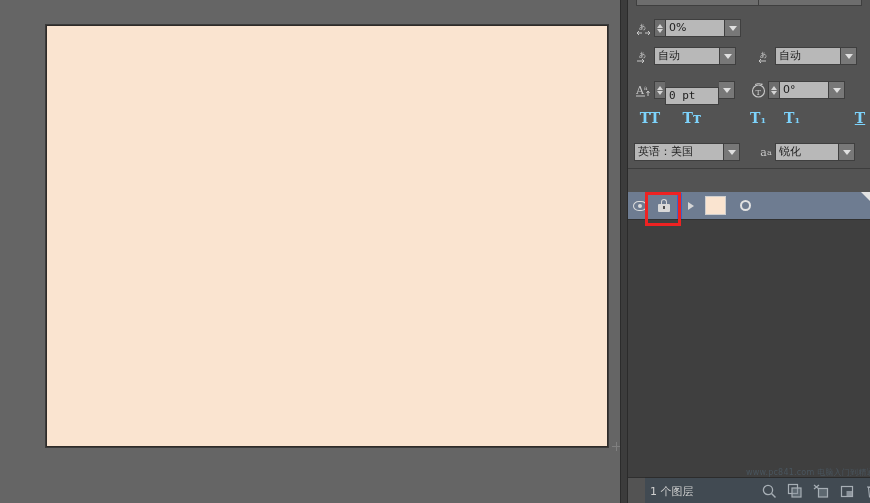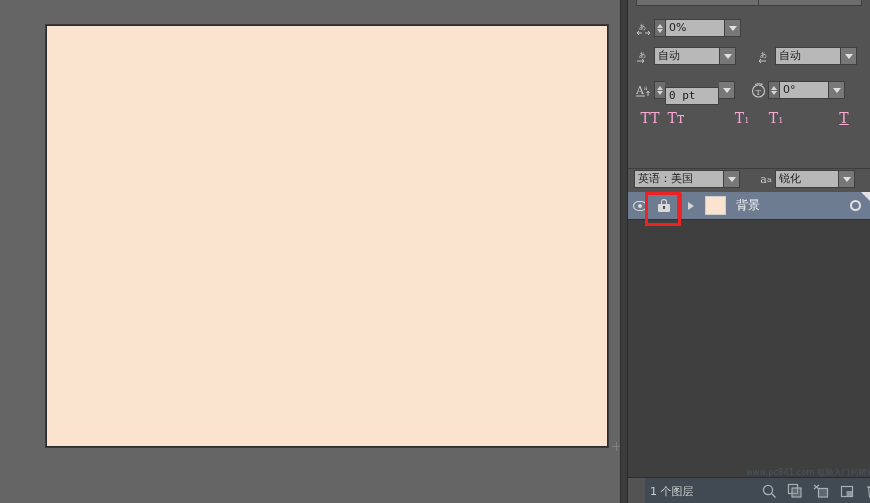--- a/index.html
+++ b/index.html
@@ -167,30 +167,31 @@
 
   
   #tt-row {
     position: absolute;
     left: 0; top: 106px;
     width: 242px; height: 30px;
     display: flex;
     align-items: center;
   }
   .tt-btn {
-    color: #f9a8d4;
+    color: #7dd3fc;
     font-family: "DejaVu Serif", "Liberation Serif", serif;
     font-size: 14px;
     line-height: 14px;
     display: flex;
     align-items: baseline;
     justify-content: center;
     height: 20px;
     cursor: default;
     flex: none;
+    font-weight: bold;
   }
   .tt-btn sup { font-size: 8px; }
   .tt-btn sub { font-size: 8px; }
   .tt-under { text-decoration: underline; }
 
   
   #tab-strip {
     position: absolute;
     left: 0; top: 168px;
     width: 242px; height: 24px;
@@ -511,28 +512,28 @@
             </div>
           <div class="field" style="width:50px;">0°</div>
           <div class="dd-arrow">
               <i></i>
             </div>
         </div>
       </div>
 
       <div id="tt-row">
         <span class="tt-btn" style="margin-left:9px;width:26px;">TT</span>
-        <span class="tt-btn" style="margin-left:0;width:26px;">Tт</span>
+        <span class="tt-btn" style="margin-left:16px;width:26px;">Tт</span>
         <span class="tt-btn" style="margin-left:44px;width:18px;">T<sup>1</sup></span>
         <span class="tt-btn" style="margin-left:16px;width:18px;">T<sub>1</sub></span>
         <span class="tt-btn tt-under" style="margin-left:52px;width:14px;">T</span>
 
       </div>
 
-      <div class="ctrl-row" style="top:138px;margin-top:27px;">
+      <div class="ctrl-row" style="top:138px;">
         <div class="ctrl-group" style="margin-left:6px;">
           <div class="field" style="width:90px;">英语：美国</div>
           <div class="dd-arrow">
               <i></i>
             </div>
         </div>
         <div class="ctrl-group" style="margin-left:17px;">
           <span class="ctrl-icon" style="width:18px;color:#c8c8c8;font-family:'DejaVu Serif',serif;font-size:11px;">a<sub style="font-size:8px;">a</sub></span>
           <div class="field" style="width:64px;">锐化</div>
           <div class="dd-arrow">
@@ -559,21 +560,20 @@
         </div>
         <div class="cell cell-color">
           <span class="layer-color-bar"></span>
         </div>
         <div class="cell cell-expand">
           <span class="expand-tri"></span>
         </div>
         <div class="cell cell-thumb">
           <span class="layer-thumb"></span>
         </div>
-        <div class="layer-name">背景</div>
         <div class="layer-target">
           <span class="target-ring"></span>
         </div>
         <span class="layer-sel-corner"></span>
       </div>
     </div>
 
     <div id="watermark">www.pc841.com 电脑入门到精通网</div>
 
     <div id="layers-statusbar">

